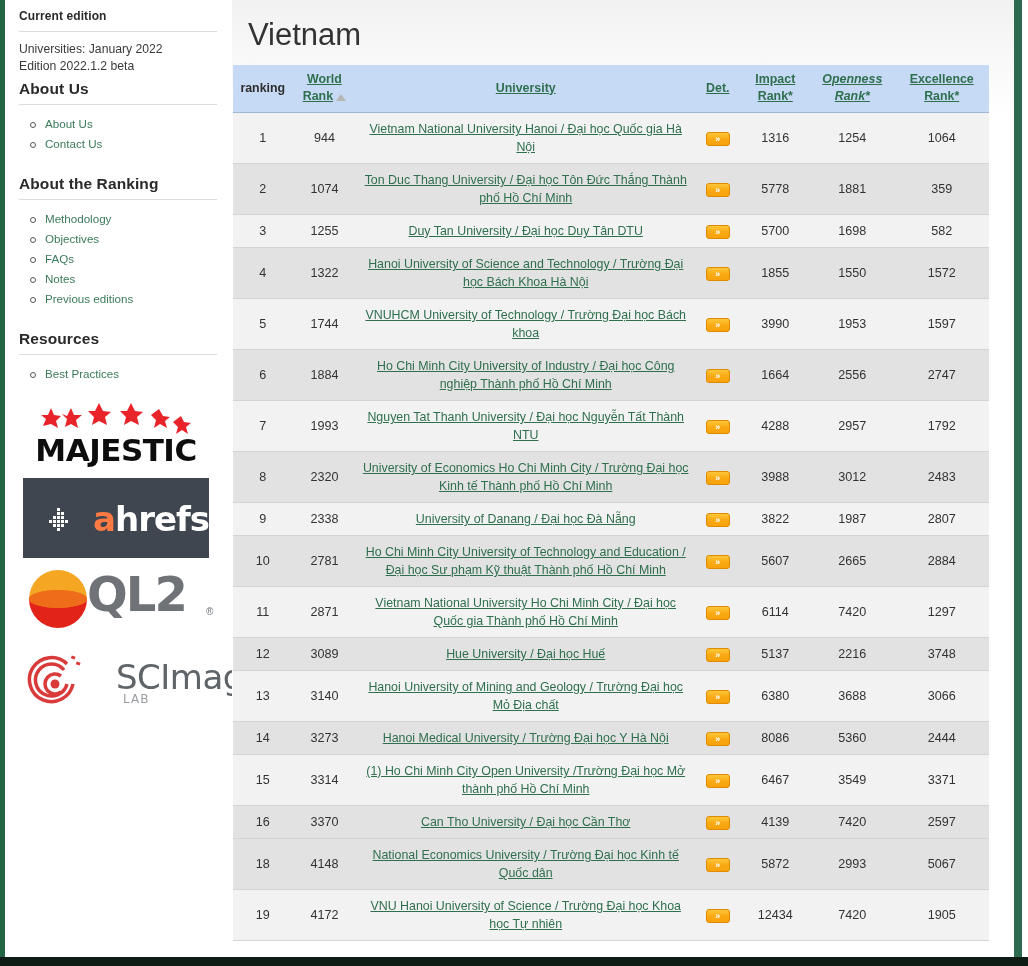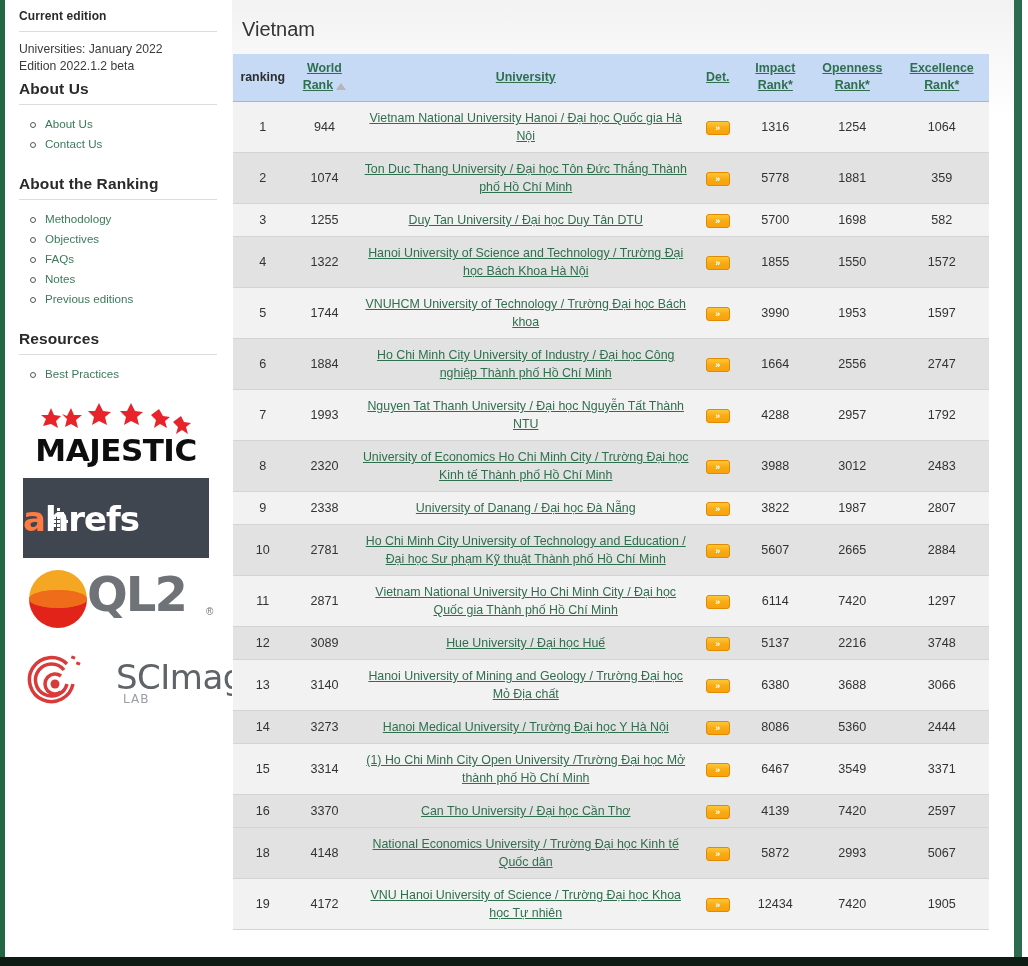--- a/index.html
+++ b/index.html
@@ -104,21 +104,21 @@
   }
   
   .ahrefs {
     width: 186px; height: 80px;
     background: #3f4650;
     position: relative;
     margin-left: 4px;
   }
   .ahrefs .atext {
     position: absolute; left: 0; top: 21px; width: 186px;
-    text-align: left;
+    text-align: right;
     font-size: 34px; font-weight: bold; color: #ffffff;
     font-family: "DejaVu Sans", sans-serif;
     letter-spacing: -1px;
   }
   .ahrefs .atext .a-orange { color: #ff7b43; }
   .ahrefs .dots {
     position: absolute; left: 26px; top: 28px; width: 20px; height: 26px;
   }
   
   .ql2 { width: 200px; height: 82px; position: relative; margin: 8px 0 0 2px; }
@@ -155,24 +155,24 @@
   
   .main {
     position: absolute;
     left: 232px; top: 0;
     width: 782px; height: 957px;
     background: linear-gradient(to bottom, #f2f2f2 0px, #ffffff 120px, #ffffff 100%);
     padding: 0;
     overflow: hidden;
   }
   .country-title {
-    font-size: 20px;
+    font-size: 31px;
     color: #333333;
     font-weight: normal;
-    margin: 6px;
+    margin: 12px;
     padding: 5px 9px 0 4px;
     line-height: 36px;
     font-family: "Liberation Sans", sans-serif;
   }
   table.rank {
     border-collapse: collapse;
     width: 756px;
     margin: 7px 0 0 1px;
     table-layout: fixed;
   }
@@ -191,21 +191,21 @@
     color: #2f6f4e;
     text-decoration: underline;
     font-weight: bold;
     font-size: 12.4px;
   }
   th.c-ranking { width: 58px; text-align: center; }
   th.c-world   { width: 62px; text-align: left; padding-left: 8px; }
   th.c-univ    { width: 330px; text-align: left; padding-left: 8px; }
   th.c-det     { width: 44px; text-align: center; }
   th.c-impact  { width: 68px; }
-  th.c-open    { width: 82px; }
+  th.c-open    { width: 82px; font-style: italic; }
   th.c-exc     { width: 92px; }
 
   .sort-arrow {
     display: inline-block;
     width: 0; height: 0;
     margin-left: 3px;
     vertical-align: -1px;
     border-left: 5px solid transparent;
     border-right: 5px solid transparent;
     border-bottom: 7px solid #b6b6b6;

